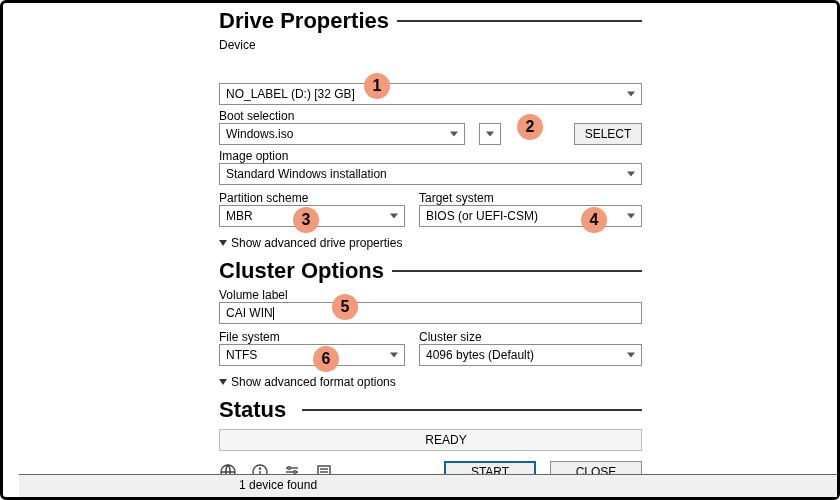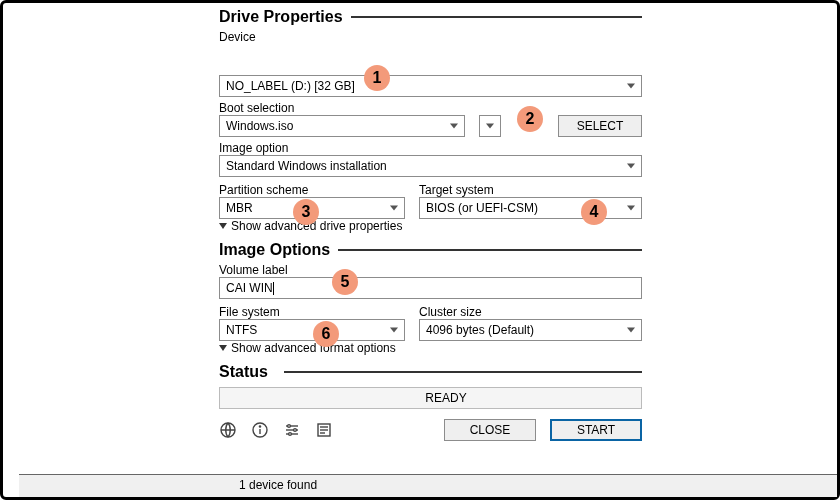--- a/index.html
+++ b/index.html
@@ -28,21 +28,21 @@
     color: #000;
   }
   .sec-head {
     display: flex;
     align-items: center;
     gap: 8px;
     margin-top: 2px;
     margin-bottom: 2px;
   }
   .sec-title {
-    font-size: 16px;
+    font-size: 22px;
     font-weight: 700;
     text-align: right;
   }
   .sec-line {
     flex: 1;
     border-top: 2px solid #333;
     height: 0;
   }
   .lbl {
     font-size: 12px;
@@ -87,21 +87,21 @@
     background: #efefef;
     justify-content: center;
     font-size: 12px;
     cursor: default;
   }
   .btn.primary {
     border: 2px solid #0a64a4;
   }
   .toggle {
     font-size: 12px;
-    margin-top: 0;
+    margin-top: 9px;
     display: flex;
     align-items: center;
     gap: 4px;
     cursor: default;
   }
   .chev {
     width:0;height:0;
     border-left:4px solid transparent;
     border-right:4px solid transparent;
     border-top:6px solid #333;
@@ -166,21 +166,21 @@
     <div class="lbl">Boot selection</div>
     <div class="row" style="position:relative;">
       <div class="combo" style="flex:1;max-width:246px;">
         <span>Windows.iso</span>
         <div class="caret"></div>
       </div>
       <div class="combo" style="width:22px;padding:0;">
         <div class="caret" style="right:6px;"></div>
       </div>
       <div class="annot" style="left:298px;top:-9px;">2</div>
-      <div class="btn" style="width:84px;margin-left:auto;">
+      <div class="btn" style="width:68px;margin-left:auto;">
         <span>SELECT</span>
       </div>
     </div>
 
     <div class="lbl">Image option</div>
     <div class="combo" style="width:100%;">
       <span>Standard Windows installation</span>
       <div class="caret"></div>
     </div>
 
@@ -202,21 +202,21 @@
         <div class="annot" style="left:162px;top:20px;">4</div>
       </div>
     </div>
 
     <div class="toggle">
       <div class="chev"></div>
       <span>Show advanced drive properties</span>
     </div>
 
     <div class="sec-head" style="margin-top:8px;">
-      <span class="sec-title">Image Options</span>
+      <span class="sec-title">Cluster Options</span>
       <div class="sec-line"></div>
     </div>
 
     <div class="lbl">Volume label</div>
     <div class="tinput" style="width:100%;position:relative;">
       <span>CAI WIN</span>
         <span class="cursor"></span>
       <div class="annot" style="left:112px;top:-9px;">5</div>
     </div>
 
@@ -280,25 +280,25 @@
         <div class="iconbtn">
           <svg viewBox="0 0 18 18">
               <rect x="3" y="3" width="12" height="12"></rect>
               <line x1="5" y1="6" x2="13" y2="6"></line>
               <line x1="5" y1="9" x2="13" y2="9"></line>
               <line x1="5" y1="12" x2="10" y2="12"></line>
             </svg>
         </div>
       </div>
       <div style="flex:1"></div>
+      <div class="btn primary" style="width:92px;">
+        <span>START</span>
+      </div>
       <div class="btn" style="width:92px;">
         <span>CLOSE</span>
-      </div>
-      <div class="btn primary" style="width:92px;">
-        <span>START</span>
       </div>
     </div>
 
   </div>
 
   <div class="statusbar" style="padding-left:220px;">
     <span>1 device found</span>
   </div>
 </div>
 

